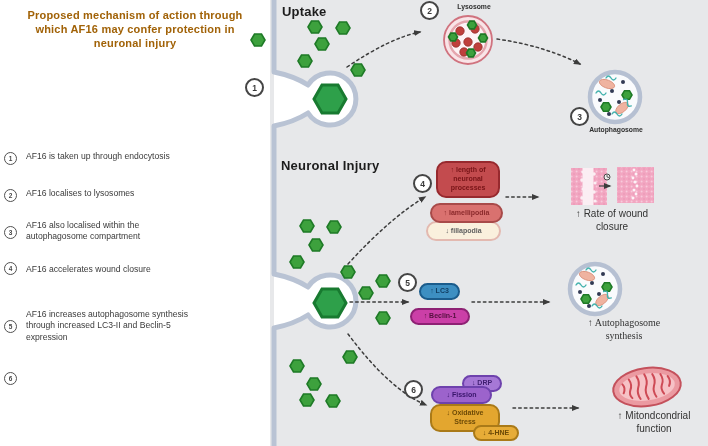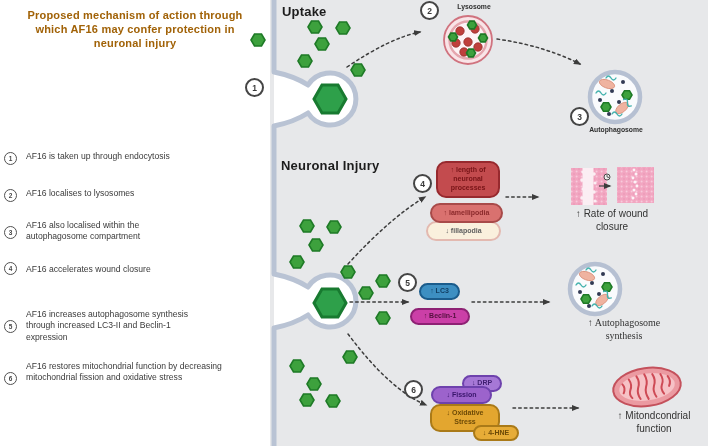--- a/index.html
+++ b/index.html
@@ -188,25 +188,24 @@
   <div class="step" style="top:219px;">
     <div class="step-num" style="margin-top:7px;">3</div>
     <div class="step-text" style="width:168px;">AF16 also localised within the autophagosome compartment</div>
   </div>
   <div class="step" style="top:260px;align-items:flex-end;">
     <div class="step-num" style="margin-top:2px;">4</div>
     <div class="step-text" style="white-space:nowrap;">AF16 accelerates wound closure</div>
   </div>
   <div class="step" style="top:308px;">
     <div class="step-num" style="margin-top:12px;">5</div>
-    <div class="step-text" style="width:178px;">AF16 increases autophagosome synthesis through increased LC3-II and Beclin-1 expression</div>
+    <div class="step-text" style="width:178px;">AF16 increases autophagosome synthesis through increased LC3-II and Beclin-5 expression</div>
   </div>
   <div class="step" style="top:360px;">
     <div class="step-num" style="margin-top:12px;">6</div>
-    <div class="step-text" style="width:208px;">AF16 restores mitochondrial function by decreasing mitochondrial fission and oxidative stress</div>
   </div>
 
   <div class="abs sec-label" style="left:282px;top:4px;">Uptake</div>
   <div class="abs sec-label" style="left:281px;top:158px;">Neuronal Injury</div>
 
   <div class="abs tiny-label" style="left:447px;top:3px;width:54px;">Lysosome</div>
   <div class="abs tiny-label" style="left:575px;top:126px;width:82px;">Autophagosome</div>
 
   <div class="marker" style="left:245px;top:78px;">1</div>
   <div class="marker" style="left:420px;top:1px;">2</div>

